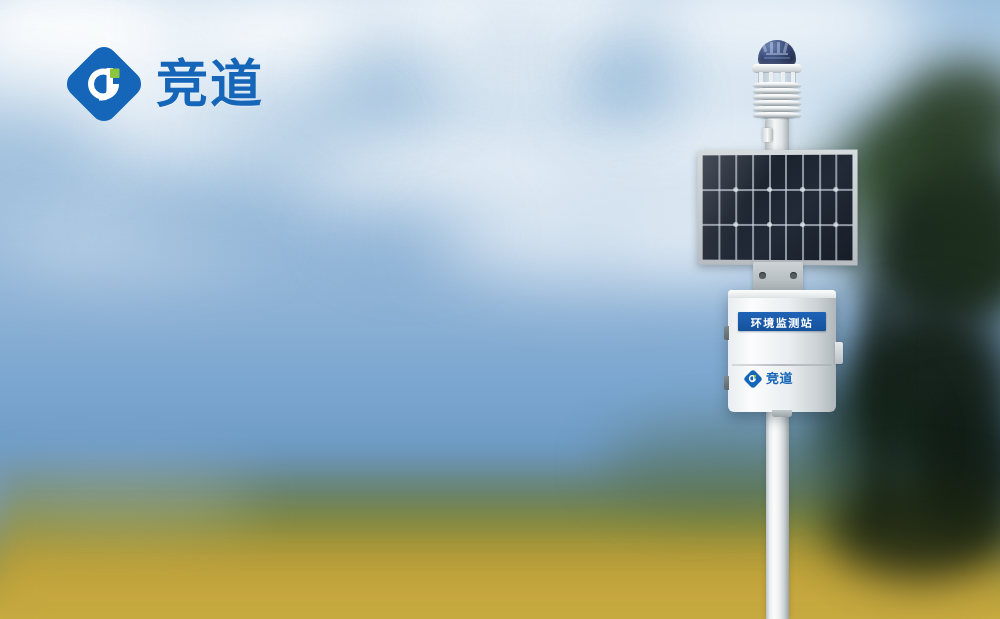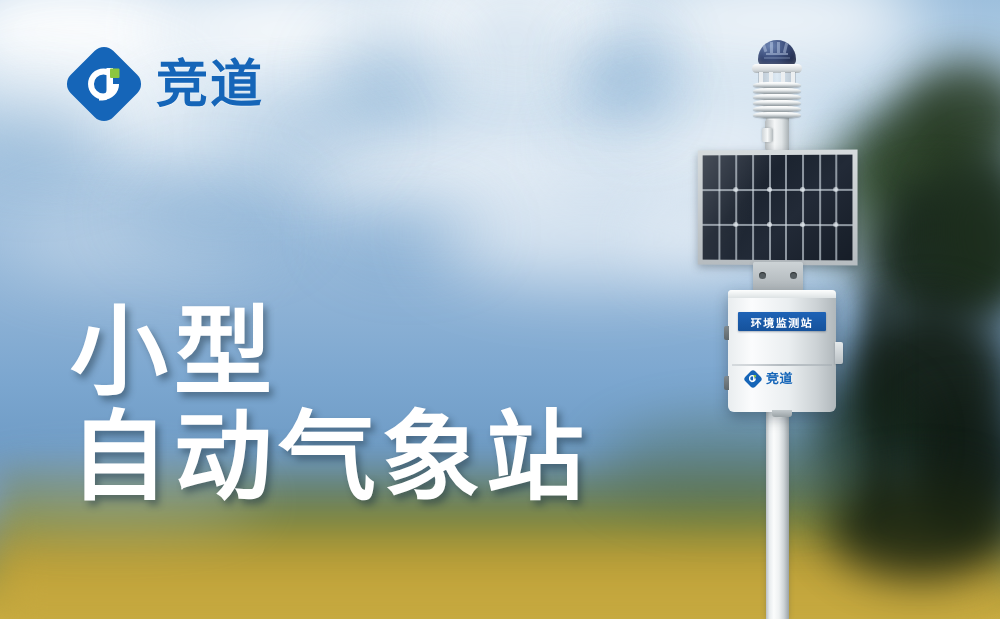--- a/index.html
+++ b/index.html
@@ -337,24 +337,20 @@
 
           <path d="M40.5,22 h6.5 v22 a10.5,10.5 0 0,1 -10.5,10.5 h-3.5 v-6.5 h3.5 a4,4 0 0,0 4,-4 z" fill="#ffffff"></path>
 
           <rect x="44" y="22.5" width="9.5" height="9.5" rx="1" fill="#8cc63f"></rect>
         </g>
       </svg>
     </div>
     <div class="brand-name">竞道</div>
   </div>
 
-  <div class="headline">
-    <div class="hl-line">小型</div>
-    <div class="hl-line">自动气象站</div>
-  </div>
 
   <div class="station">
 
     <div class="mast"></div>
     <div class="mast-bolt"></div>
 
     <div class="sensor">
       <div class="sensor-dome">
         <i style="left:5px;top:3px;width:3px;height:9px;transform:rotate(-18deg);"></i>
         <i style="left:12px;top:2px;width:3px;height:11px;"></i>

